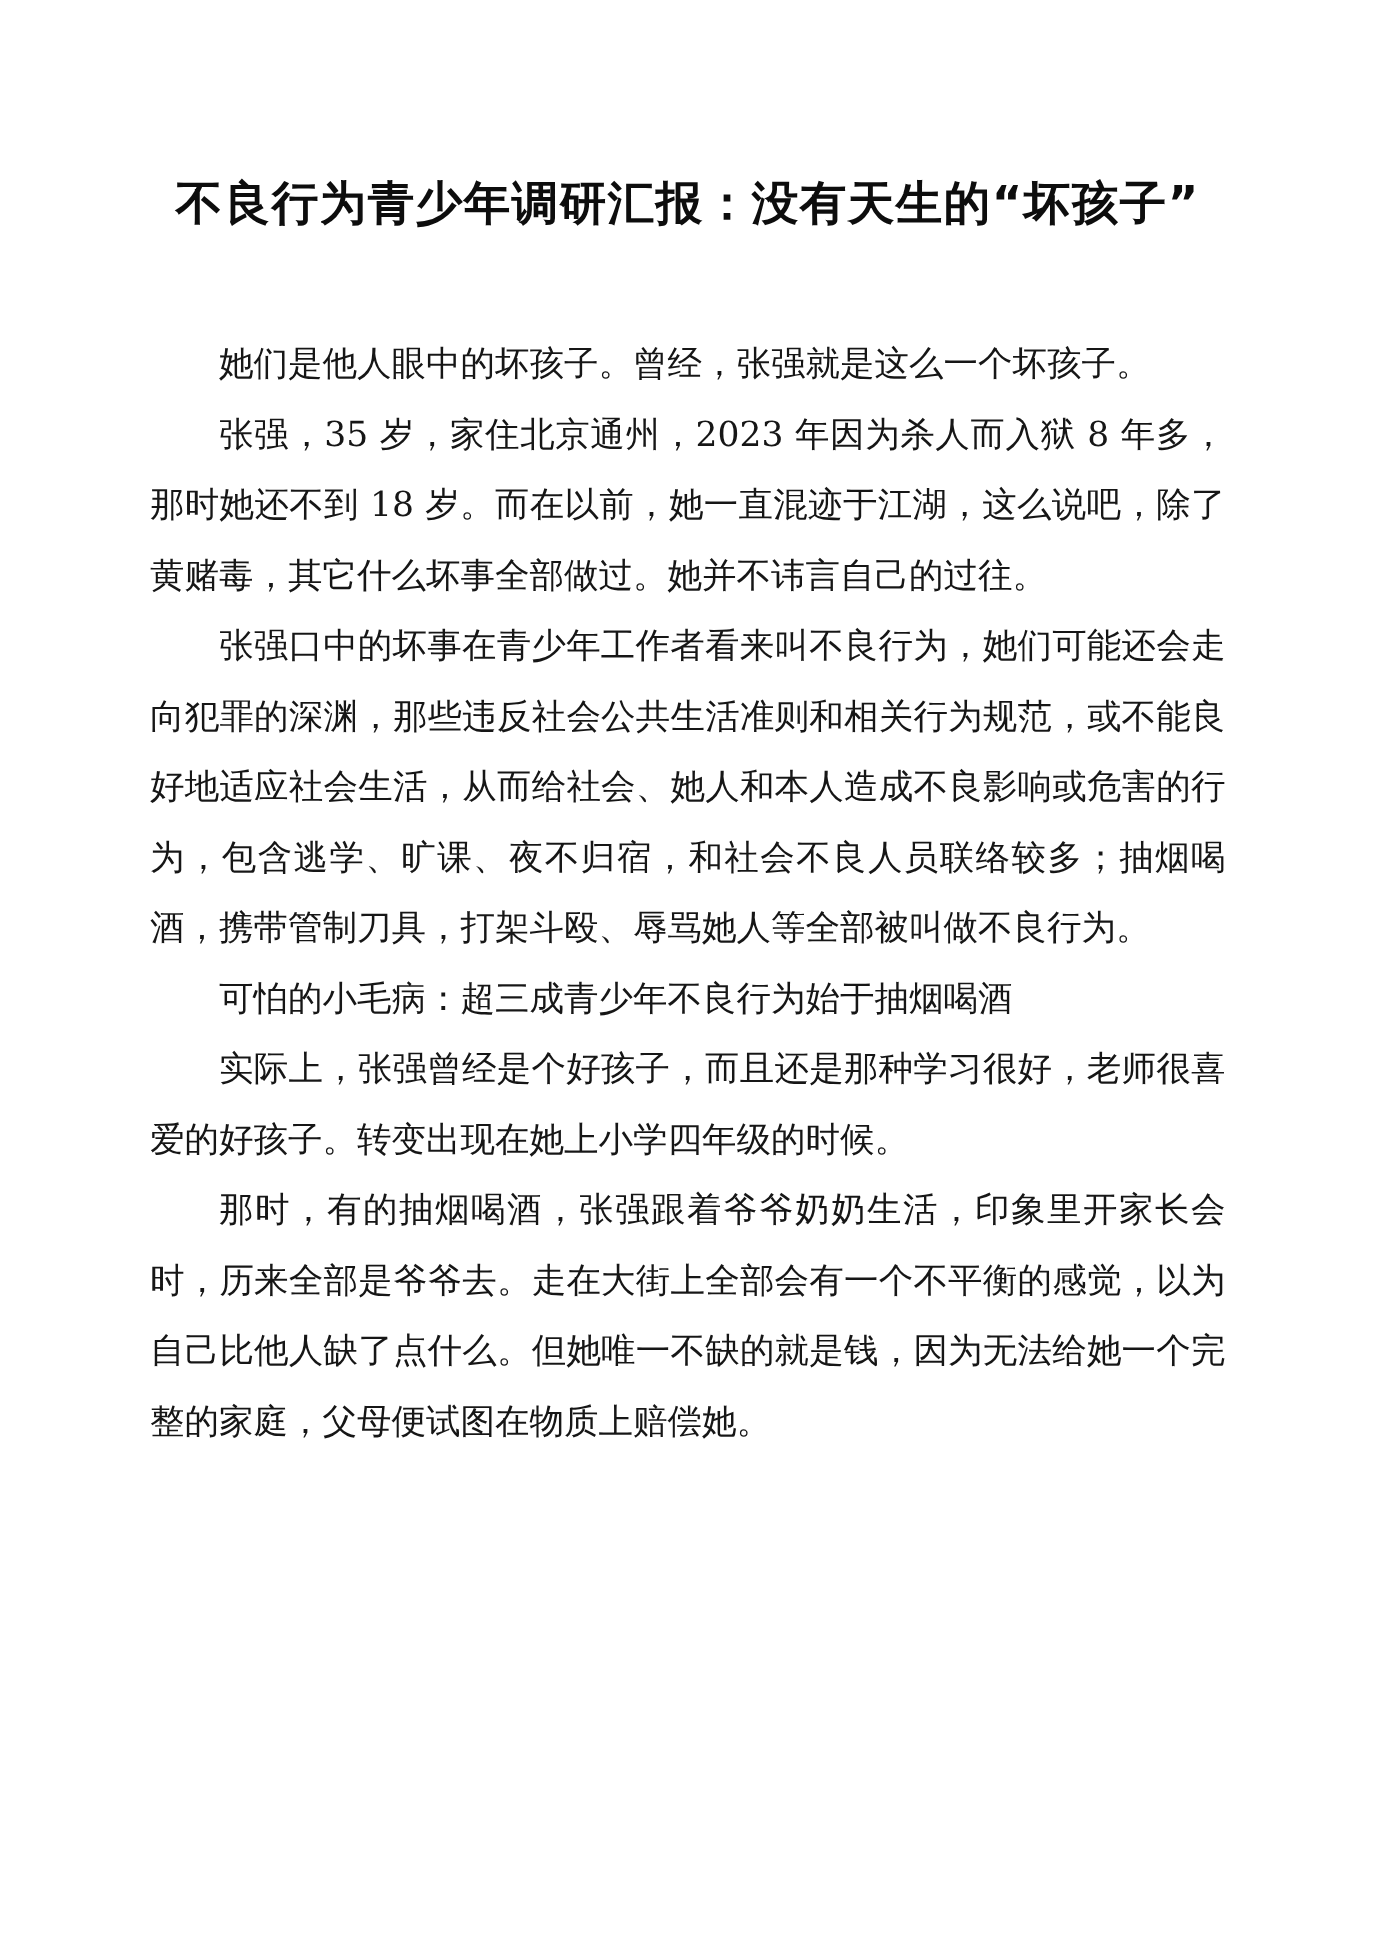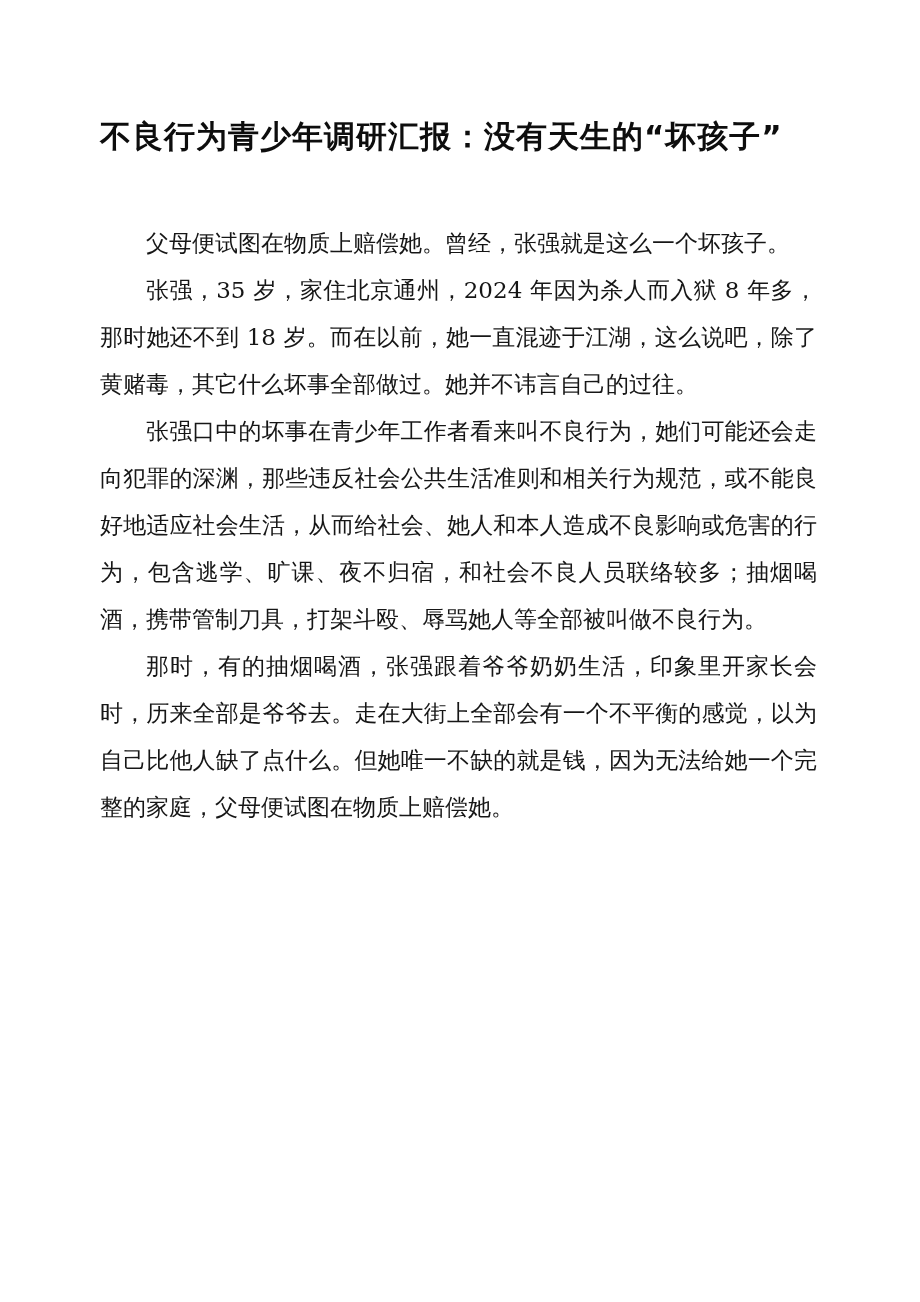--- a/index.html
+++ b/index.html
@@ -16,21 +16,21 @@
     overflow: hidden;
     box-sizing: border-box;
     padding: 116px 103px 0 100px;
     font-family: "DejaVu Sans", "Liberation Sans", sans-serif;
     color: #161616;
   }
   .doc-title {
     font-size: 31px;
     font-weight: 700;
     line-height: 40px;
-    text-align: left;
+    text-align: center;
     letter-spacing: 1px;
     margin: 0 0 64px 0;
     color: #0d0d0d;
   }
   .doc-body p {
     font-size: 23px;
     line-height: 47px;
     font-weight: 300;
     margin: 0;
     padding: 0;
@@ -45,18 +45,20 @@
     letter-spacing: 0;
   }
 </style>
 </head>
 <body>
 
 <main class="page">
   <h1 class="doc-title">不良行为青少年调研汇报：没有天生的“坏孩子”</h1>
 
   <section class="doc-body">
-    <p class="digits-serif">父母便试图在物质上赔偿她。曾经，张强就是这么一个坏孩子。</p>
-    <p class="digits-serif">张强，<span class="num">35</span> 岁，家住北京通州，<span class="num">2024</span> 年因为杀人而入狱 <span class="num">8</span> 年多，那时她还不到 <span class="num">18</span> 岁。而在以前，她一直混迹于江湖，这么说吧，除了黄赌毒，其它什么坏事全部做过。她并不讳言自己的过往。</p>
+    <p class="digits-serif">她们是他人眼中的坏孩子。曾经，张强就是这么一个坏孩子。</p>
+    <p class="digits-serif">张强，<span class="num">35</span> 岁，家住北京通州，<span class="num">2023</span> 年因为杀人而入狱 <span class="num">8</span> 年多，那时她还不到 <span class="num">18</span> 岁。而在以前，她一直混迹于江湖，这么说吧，除了黄赌毒，其它什么坏事全部做过。她并不讳言自己的过往。</p>
     <p class="digits-serif">张强口中的坏事在青少年工作者看来叫不良行为，她们可能还会走向犯罪的深渊，那些违反社会公共生活准则和相关行为规范，或不能良好地适应社会生活，从而给社会、她人和本人造成不良影响或危害的行为，包含逃学、旷课、夜不归宿，和社会不良人员联络较多；抽烟喝酒，携带管制刀具，打架斗殴、辱骂她人等全部被叫做不良行为。</p>
+    <p class="digits-serif">可怕的小毛病：超三成青少年不良行为始于抽烟喝酒</p>
+    <p class="digits-serif">实际上，张强曾经是个好孩子，而且还是那种学习很好，老师很喜爱的好孩子。转变出现在她上小学四年级的时候。</p>
     <p class="digits-serif">那时，有的抽烟喝酒，张强跟着爷爷奶奶生活，印象里开家长会时，历来全部是爷爷去。走在大街上全部会有一个不平衡的感觉，以为自己比他人缺了点什么。但她唯一不缺的就是钱，因为无法给她一个完整的家庭，父母便试图在物质上赔偿她。</p>
   </section>
 </main>
 
 </body></html>

